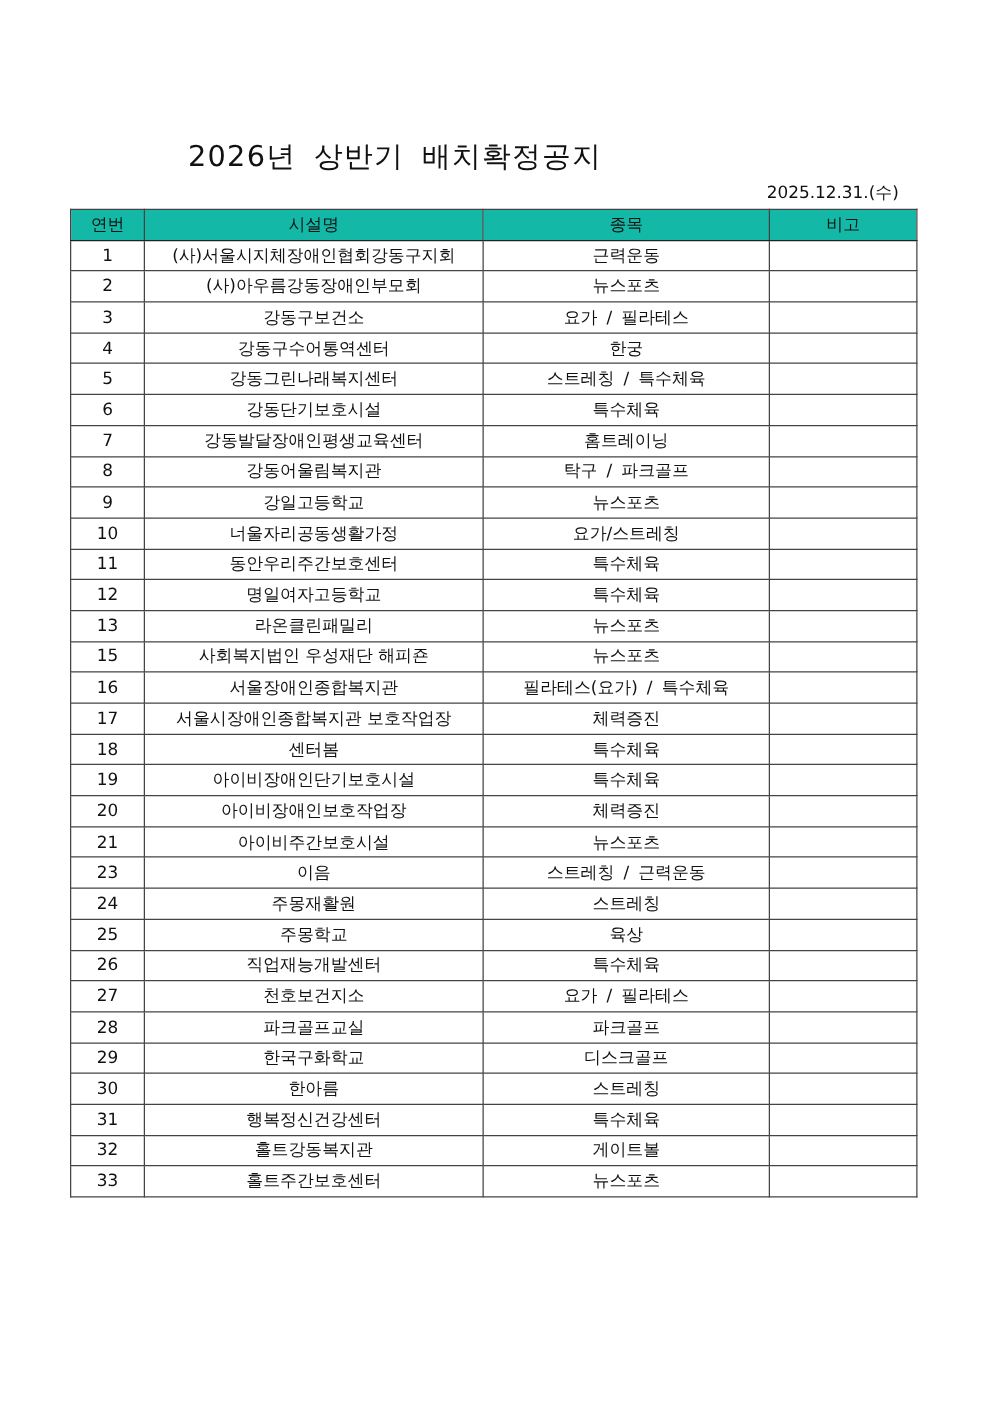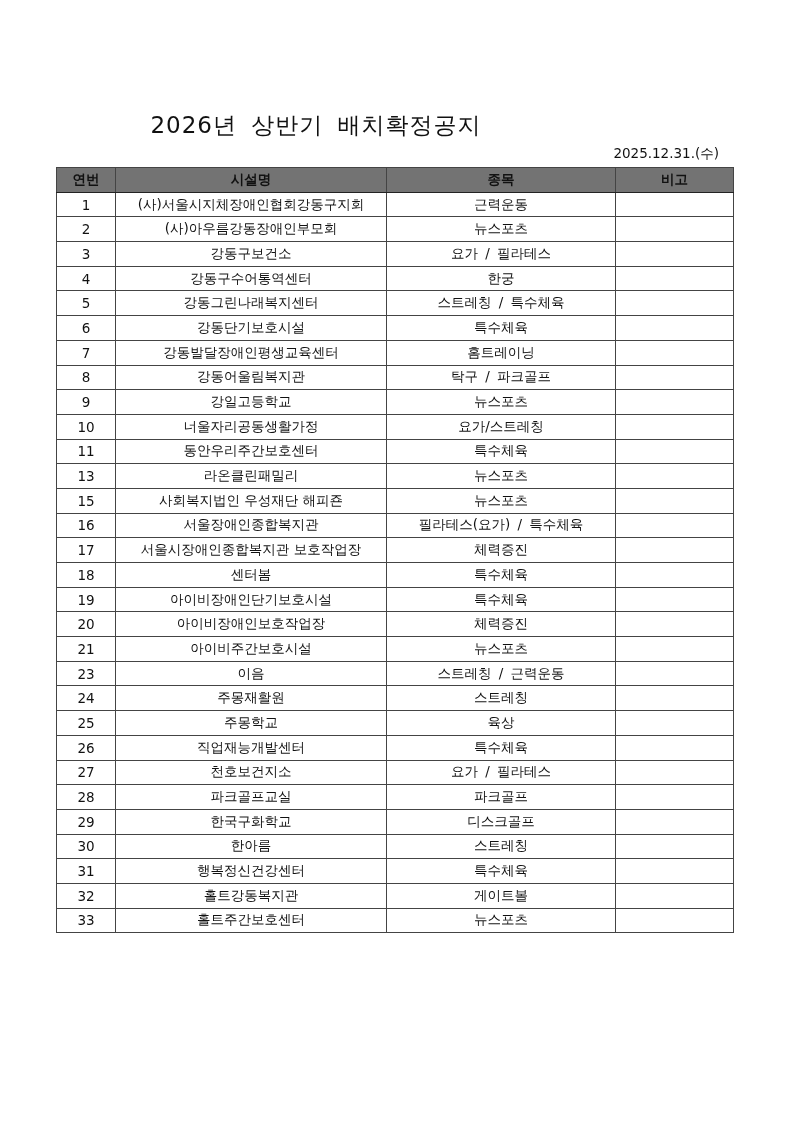--- a/index.html
+++ b/index.html
@@ -48,23 +48,22 @@
       height: 23.7px;
       padding: 0;
       text-align: center;
       vertical-align: middle;
       font-size: 13.5px;
       font-weight: normal;
       white-space: nowrap;
       overflow: hidden;
     }
     .notice-table thead th {
-      background: #737373;
+      background: #14b8a6;
       border-bottom: 1.5px solid #222;
-      font-weight: bold;
     }
     .col-no { width: 59px; }
     .col-name { width: 271px; }
     .col-sport { width: 229px; }
     .col-note { width: 118px; }
     .sport-text { word-spacing: 3px; }
   </style>
 </head>
 <body>
 
@@ -147,20 +146,26 @@
         <td class="sport-text">요가/스트레칭</td>
         <td></td>
       </tr>
       <tr>
         <td>11</td>
         <td>동안우리주간보호센터</td>
         <td class="sport-text">특수체육</td>
         <td></td>
       </tr>
       <tr>
+        <td>12</td>
+        <td>명일여자고등학교</td>
+        <td class="sport-text">특수체육</td>
+        <td></td>
+      </tr>
+      <tr>
         <td>13</td>
         <td>라온클린패밀리</td>
         <td class="sport-text">뉴스포츠</td>
         <td></td>
       </tr>
       <tr>
         <td>15</td>
         <td>사회복지법인 우성재단 해피죤</td>
         <td class="sport-text">뉴스포츠</td>
         <td></td>

